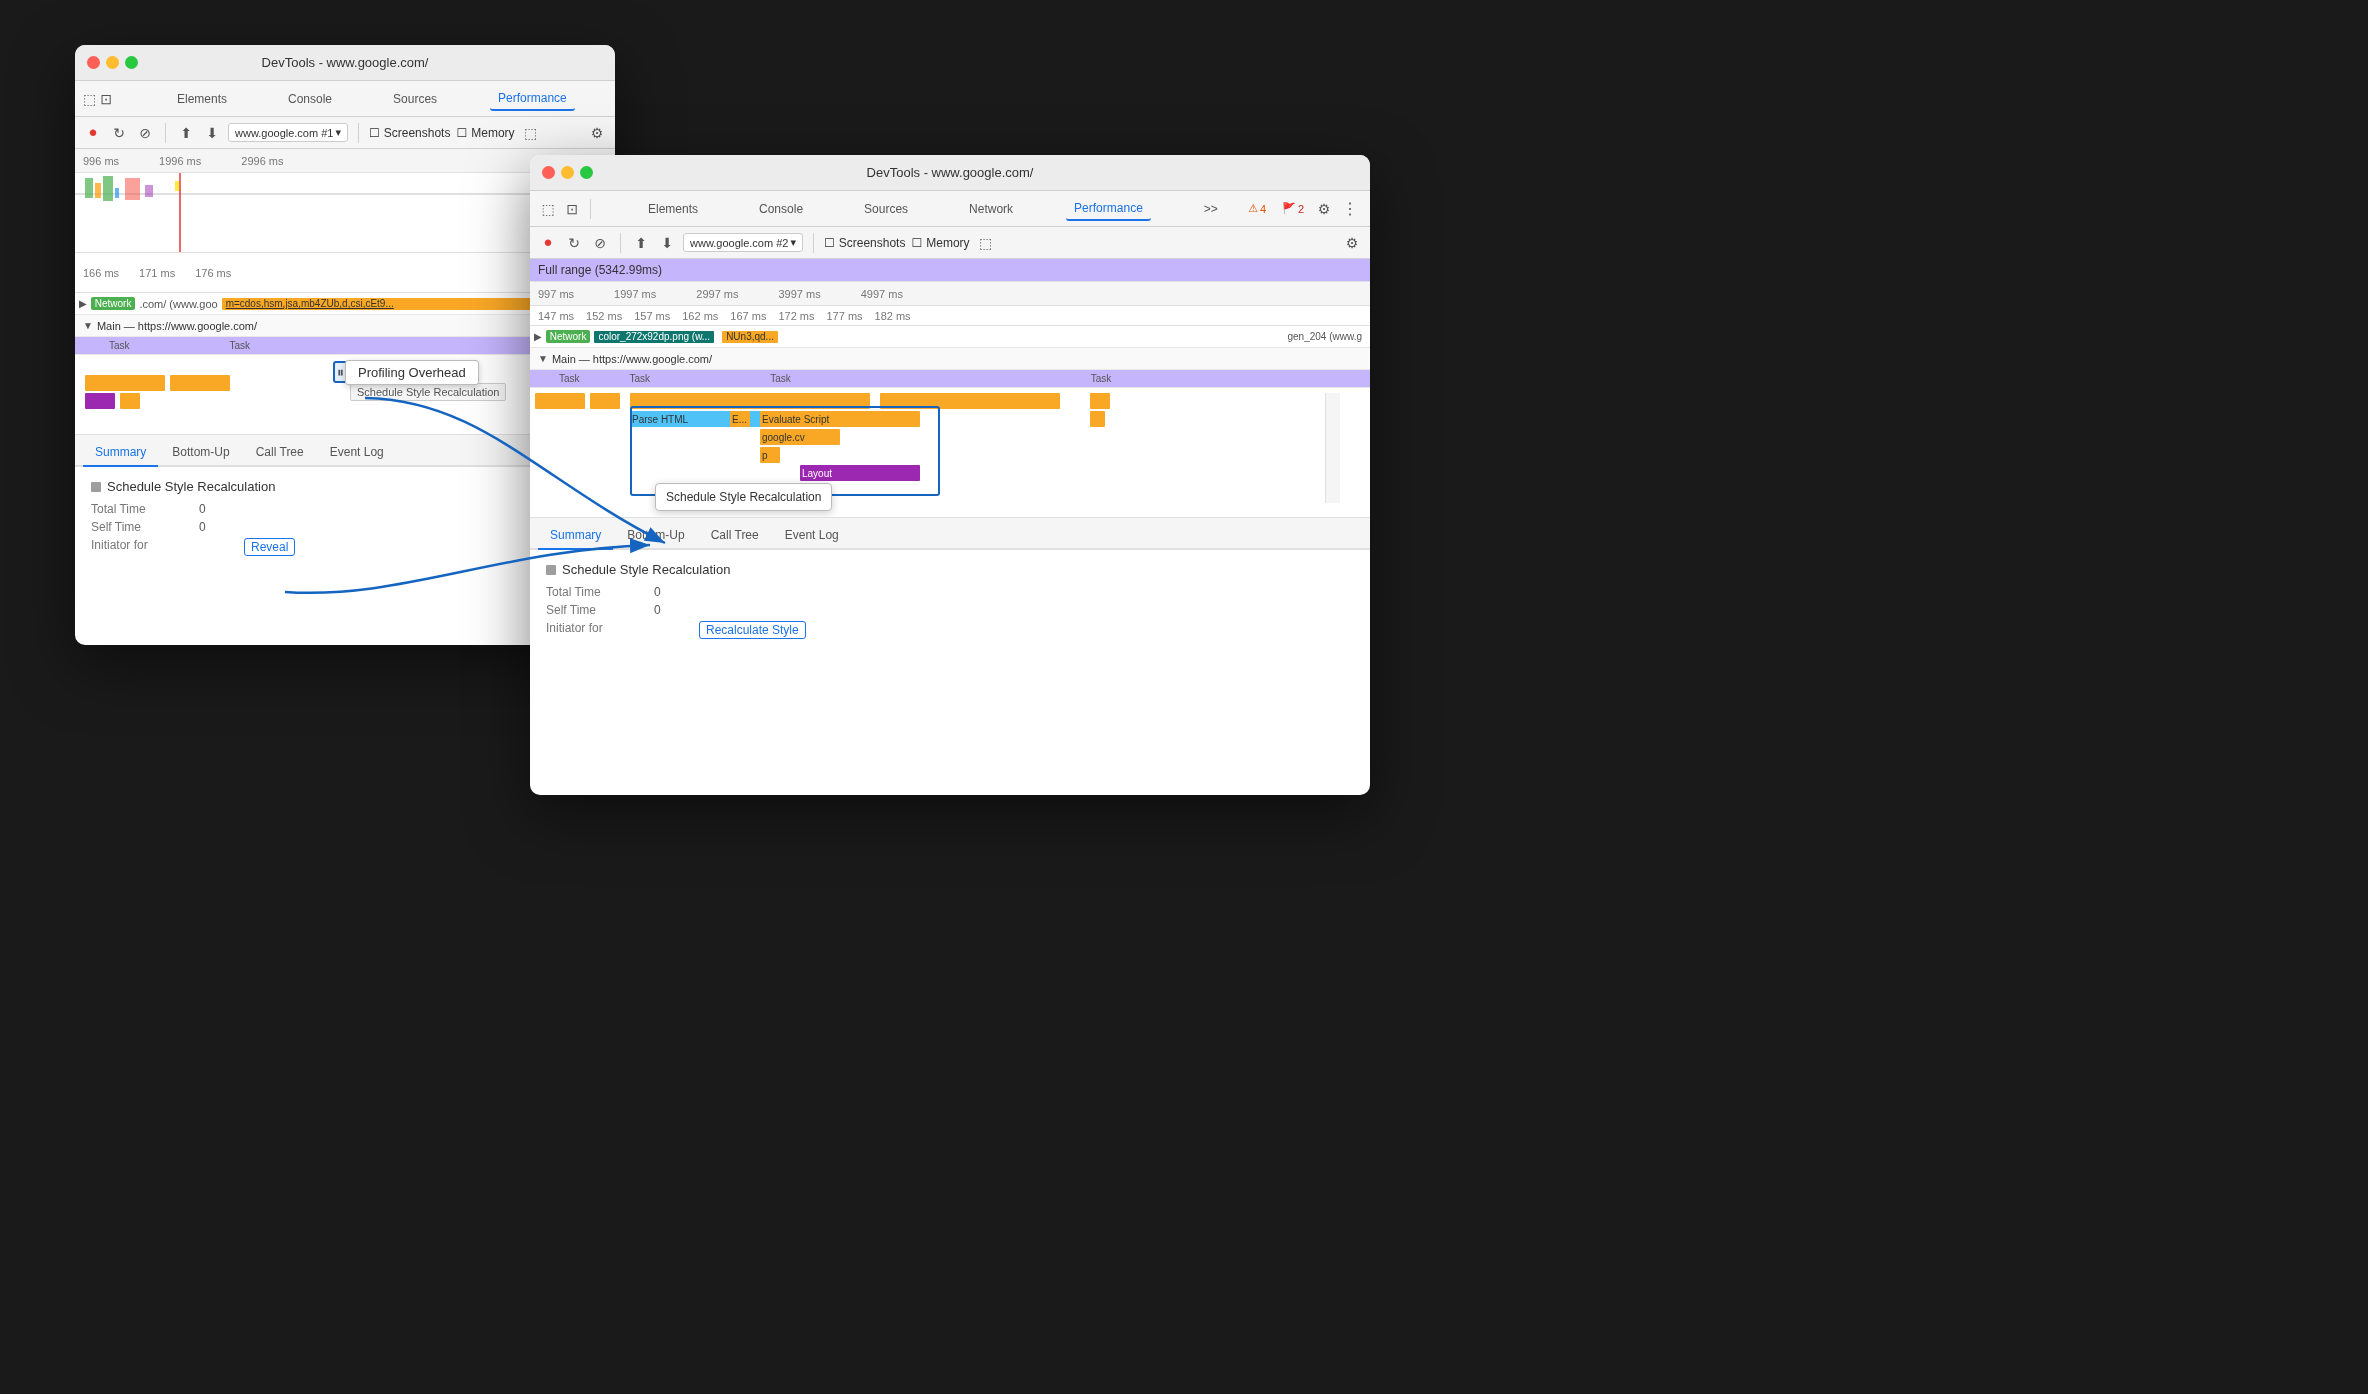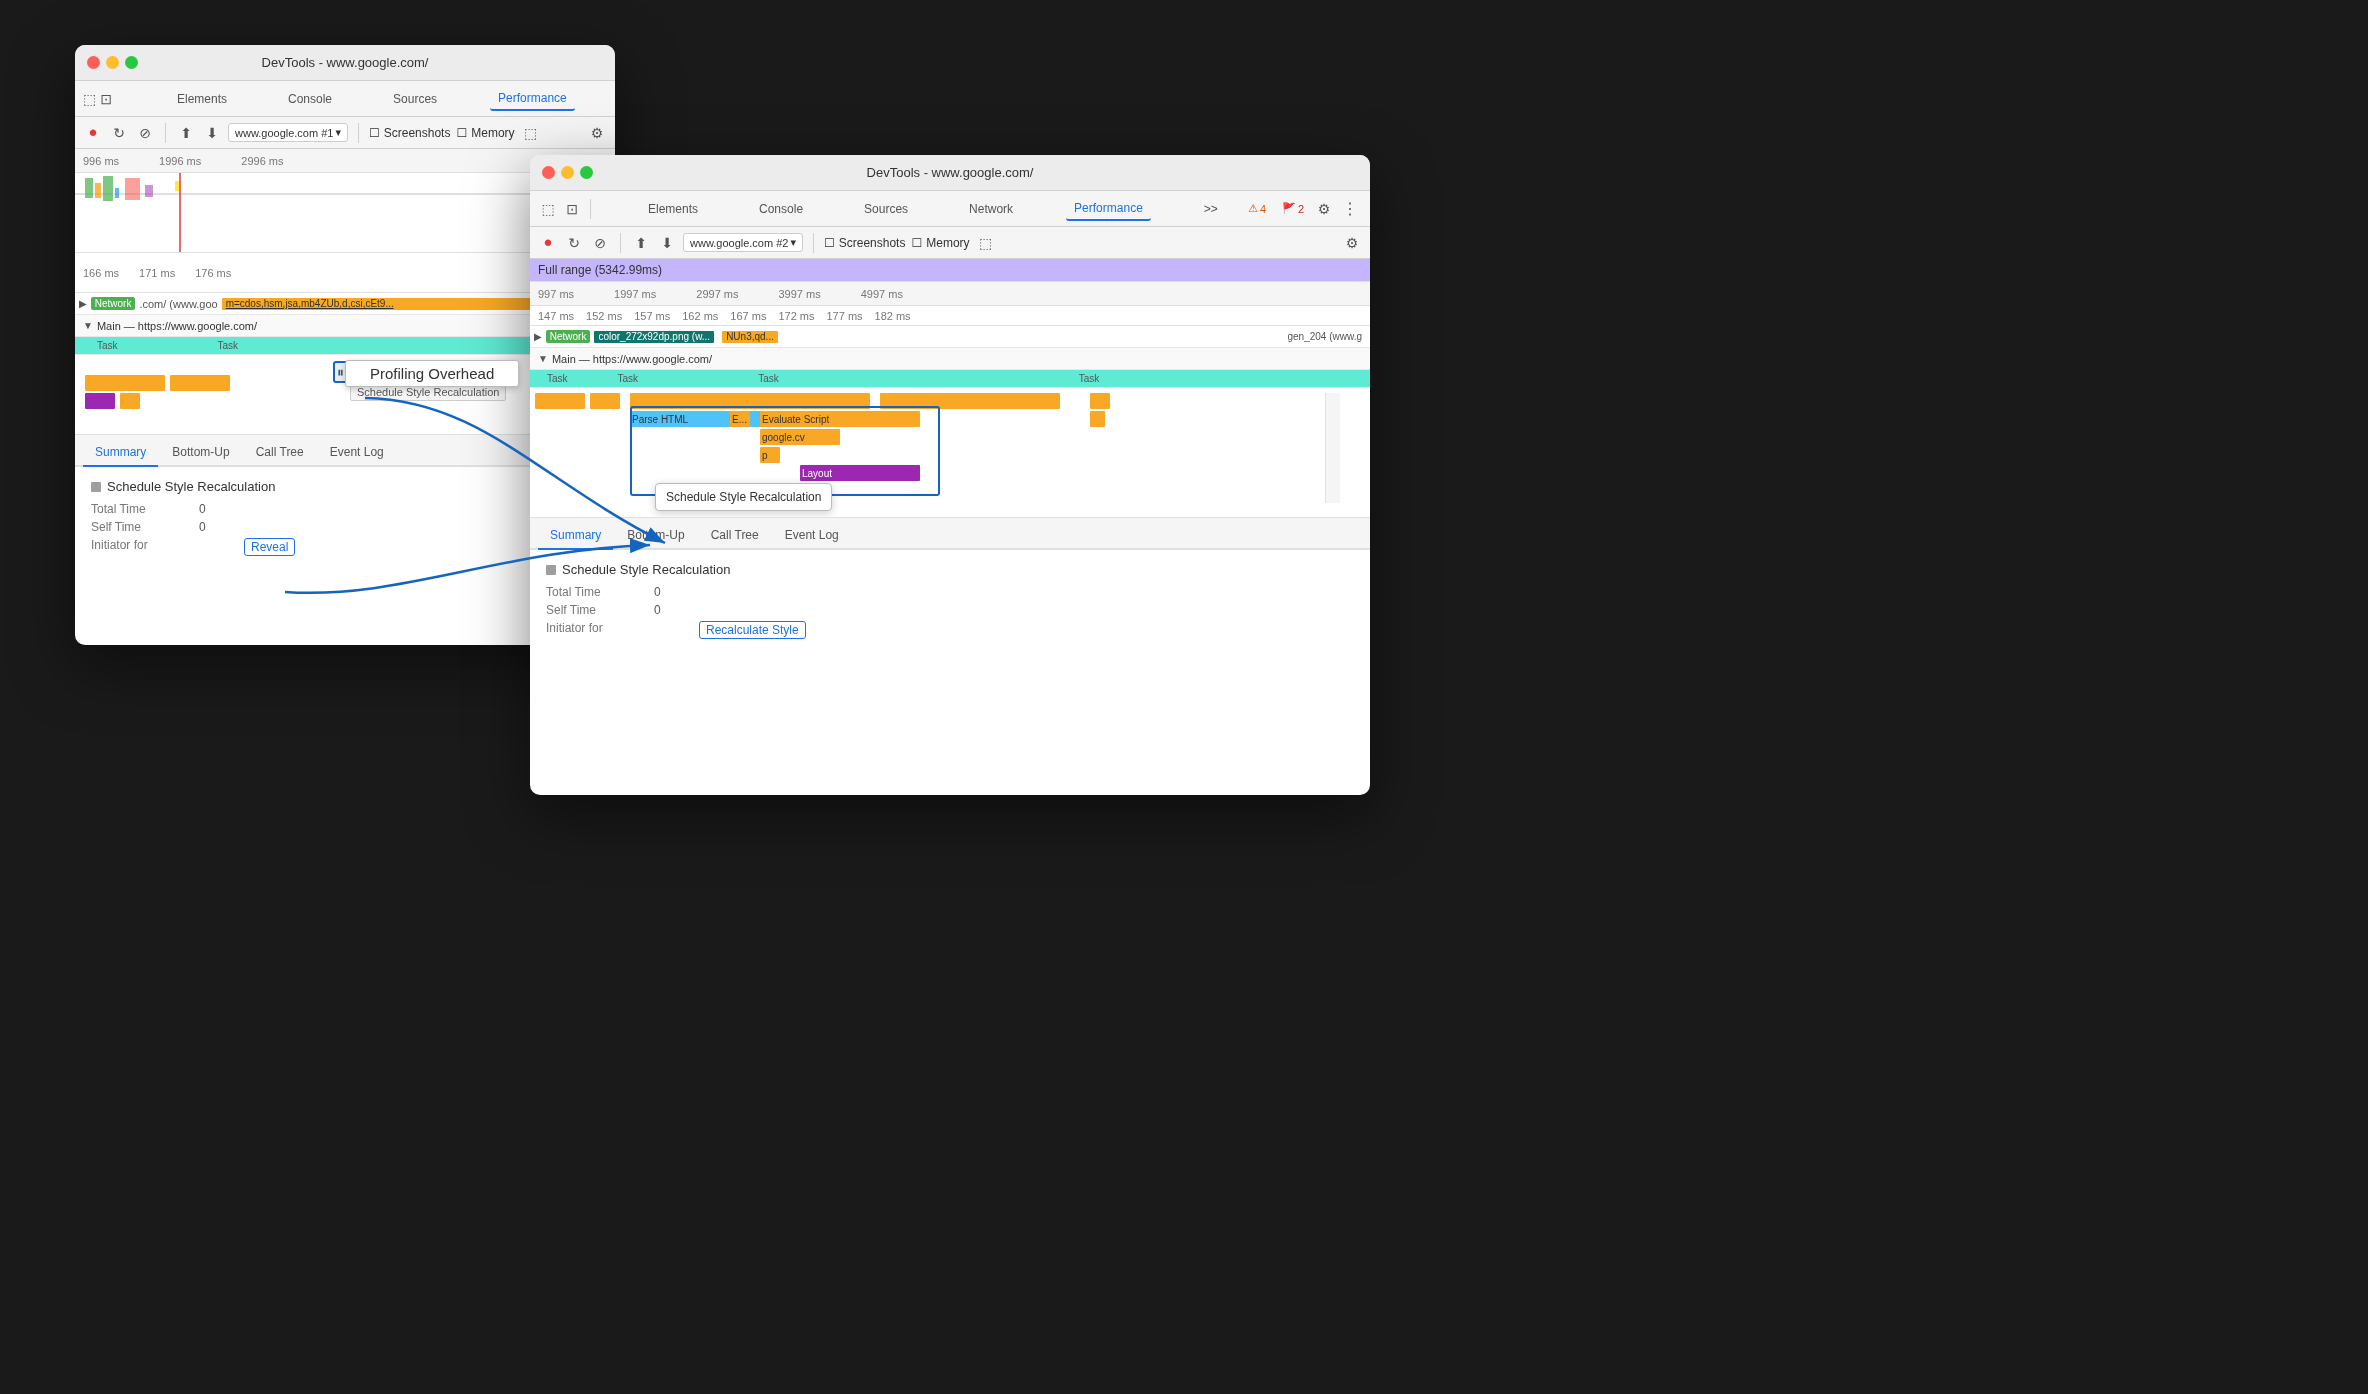--- a/index.html
+++ b/index.html
@@ -345,25 +345,25 @@
       color: #777;
       display: flex;
       flex-direction: column;
       gap: 2px;
     }
 
     .task-labels-row {
       height: 18px;
       display: flex;
       align-items: center;
-      padding: 0 12px;
+      padding: 0 24px;
       font-size: 10px;
       color: #555;
       border-bottom: 1px solid #e8e8e8;
-      background: #5eead4;
+      background: #c4b5fd;
       gap: 0;
     }
 
     .task-label {
       font-size: 10px;
       color: #555;
     }
 
     
     .url-dropdown {
@@ -397,22 +397,22 @@
       color: #555;
       cursor: pointer;
       padding: 0 4px;
     }
 
     .profiling-tooltip {
       position: absolute;
       background: #fff;
       border: 1px solid #bbb;
       border-radius: 3px;
-      padding: 4px 24px;
-      font-size: 15px;
+      padding: 4px 12px;
+      font-size: 13px;
       color: #333;
       z-index: 60;
       box-shadow: 0 2px 6px rgba(0,0,0,0.2);
     }
 
     .sched-style-box {
       position: absolute;
       background: #fff;
       border: 1px solid #bbb;
       border-radius: 4px;

